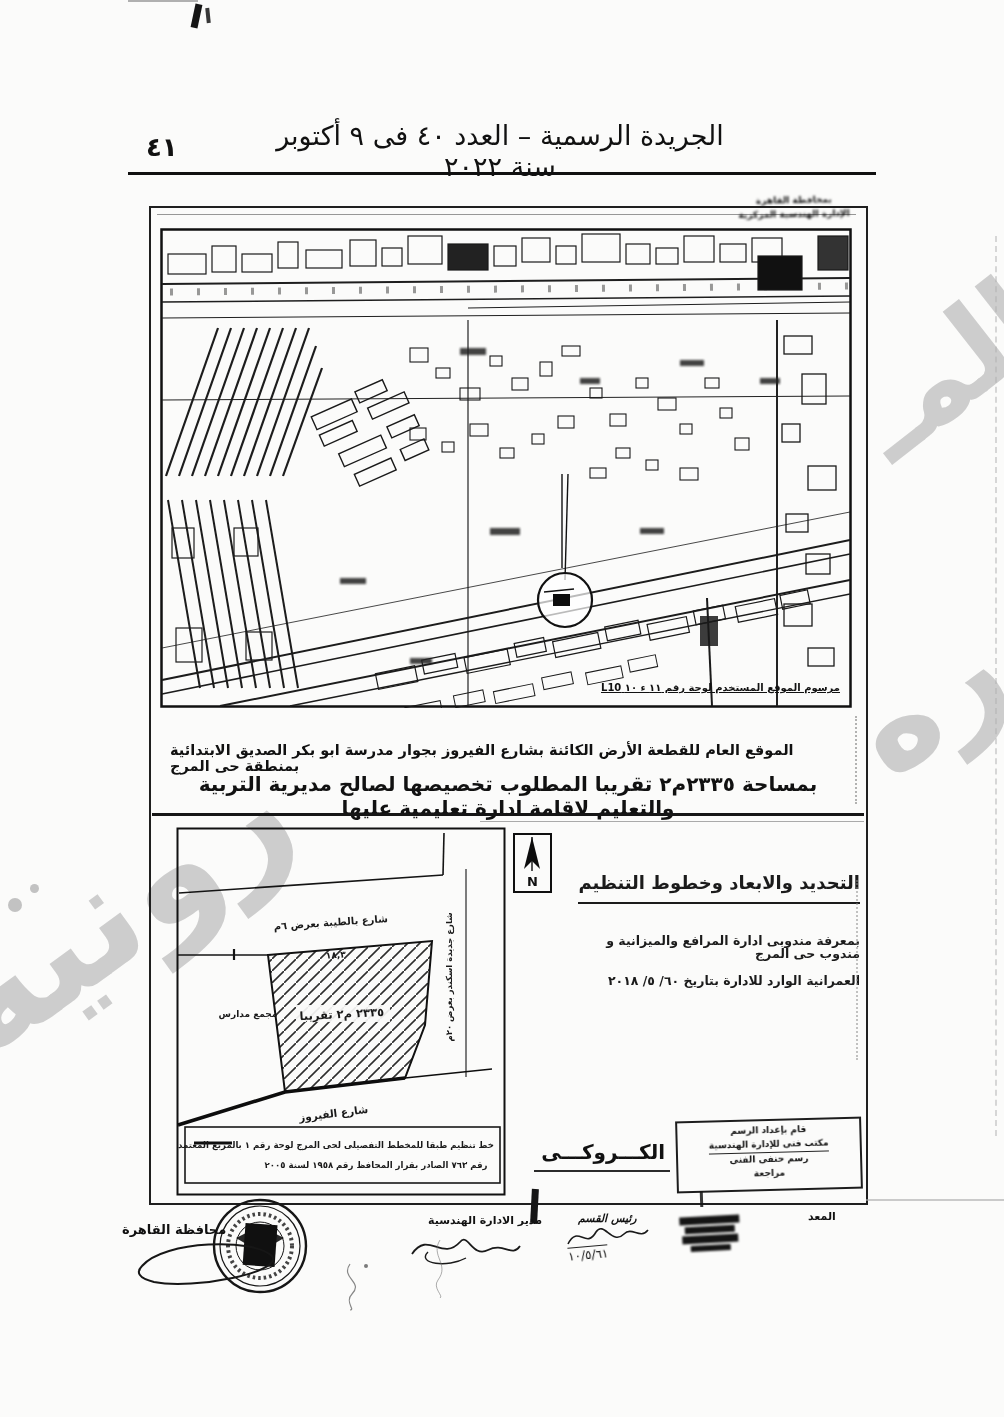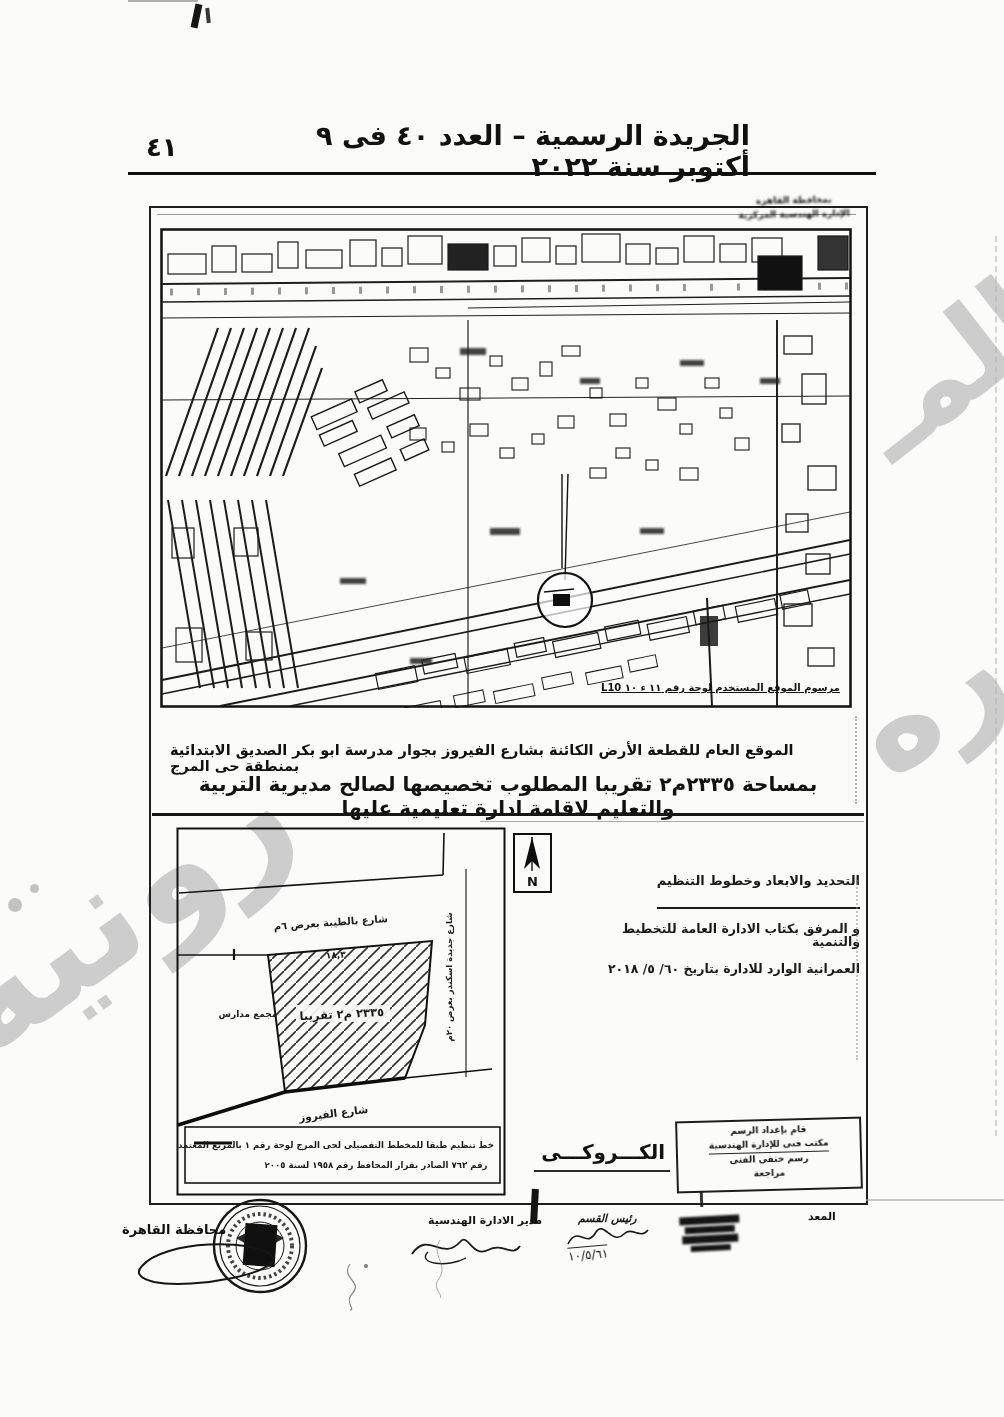--- a/index.html
+++ b/index.html
@@ -4,21 +4,21 @@
 <style>
   html,body{margin:0;padding:0;}
   body{
     width:1004px;height:1417px;position:relative;overflow:hidden;
     background:#fbfbfa;font-family:"DejaVu Sans",sans-serif;color:#111;
   }
   .abs{position:absolute;}
   .rtl{direction:rtl;unicode-bidi:embed;}
   
   .page-num{left:146px;top:132px;font-size:26px;font-weight:bold;}
-  .hdr-title{left:250px;top:120px;width:500px;font-size:27px;font-weight:bold;letter-spacing:.5px;filter:blur(.2px);}
+  .hdr-title{left:250px;top:120px;width:500px;text-align:center;font-size:27px;font-weight:normal;letter-spacing:.5px;filter:blur(.2px);}
   .hdr-rule{left:128px;top:172px;width:748px;height:3px;background:#101010;}
   
   .wm{color:#c6c6c6;font-weight:bold;opacity:.85;pointer-events:none;}
   .wm1{left:846px;top:300px;font-size:118px;transform:rotate(-38deg);}
   .wm2{left:828px;top:560px;font-size:132px;transform:rotate(-36deg);}
   .wm3{left:-80px;top:820px;font-size:150px;transform:rotate(-36deg);}
   .wm-dot{background:#c2c2c2;border-radius:50%;}
   
   .doc-frame{left:149px;top:206px;width:715px;height:995px;border:2px solid #1f1f1f;background:transparent;}
   .doc-frame-inline{left:157px;top:214px;width:699px;height:1px;background:#555;opacity:.6;}
@@ -29,21 +29,21 @@
   .cap-line1{left:170px;top:742px;width:676px;text-align:left;font-size:14.5px;font-weight:bold;filter:blur(.45px);}
   .cap-line2{left:170px;top:772px;width:676px;text-align:center;font-size:20px;font-weight:bold;filter:blur(.45px);}
   .cap-sep{left:152px;top:813px;width:712px;height:2.5px;background:#161616;}
   .cap-sep2{left:480px;top:821px;width:384px;height:1px;background:#888;opacity:.7;}
   .cap-sidemarks{left:855px;top:716px;height:88px;width:0;border-left:2px dotted #777;opacity:.55;}
   
   .sketch-svg{left:176px;top:827px;}
   .north-box{left:513px;top:833px;width:35px;height:56px;border:2px solid #0f0f0f;text-align:center;}
   .north-n{font-size:13px;font-weight:bold;margin-top:-3px;}
   .details{left:575px;top:874px;width:285px;text-align:right;font-size:12.5px;font-weight:bold;color:#1b1b1b;filter:blur(.45px);line-height:1.0;}
-  .details .t{display:inline-block;border-bottom:2px solid #1b1b1b;padding-bottom:20px;margin-bottom:14px;font-size:13px;}
+  .details .t{display:inline-block;border-bottom:2px solid #1b1b1b;padding-bottom:10px;margin-bottom:31px;font-size:18px;}
   .details div.l{margin-bottom:15px;}
   .det-sidemarks{left:856px;top:880px;height:180px;width:0;border-left:2px dotted #888;opacity:.5;}
   .kroky{left:543px;top:1140px;width:122px;text-align:center;font-size:20px;font-weight:bold;filter:blur(.3px);}
   .kroky-ul{left:534px;top:1170px;width:136px;height:2px;background:#2b2b2b;}
   .draft-box{left:676px;top:1119px;width:186px;height:72px;border:2px solid #1d1d1d;transform:rotate(-1.5deg);font-size:9px;font-weight:bold;text-align:center;filter:blur(.4px);padding-top:3px;box-sizing:border-box;}
   .draft-box .r{line-height:1.55;}
   .draft-box .u{border-bottom:1.5px solid #222;display:inline-block;}
   
   .sig-label{font-size:11px;font-weight:bold;filter:blur(.35px);}
   .preparer{left:808px;top:1210px;}
@@ -294,21 +294,21 @@
 <div class="abs north-box">
   <svg width="31" height="38" viewBox="0 0 31 38">
     <line x1="15" y1="2" x2="15" y2="36" stroke="#0d0d0d" stroke-width="1.4"></line>
     <polygon points="15,2 23,34 15,26 7,34" fill="#0d0d0d"></polygon>
   </svg>
   <div class="north-n">N</div>
 </div>
 
 <div class="abs details rtl">
   <span class="t">التحديد والابعاد وخطوط التنظيم</span>
-  <div class="l">و المرفق بكتاب الادارة العامة للتخطيط والتنمية</div>
+  <div class="l">بمعرفة مندوبى ادارة المرافع والميزانية و مندوب حى المرج</div>
   <div class="l">العمرانية الوارد للادارة بتاريخ ٦٠/ ٥/ ٢٠١٨</div>
 </div>
 <div class="abs det-sidemarks"></div>
 
 <div class="abs kroky rtl">الكـــروكـــى</div>
 <div class="abs kroky-ul"></div>
 
 <div class="abs draft-box rtl">
   <div class="r">قام بإعداد الرسم</div>
   <div class="r"><span class="u">مكتب فنى للإدارة الهندسية</span></div>

